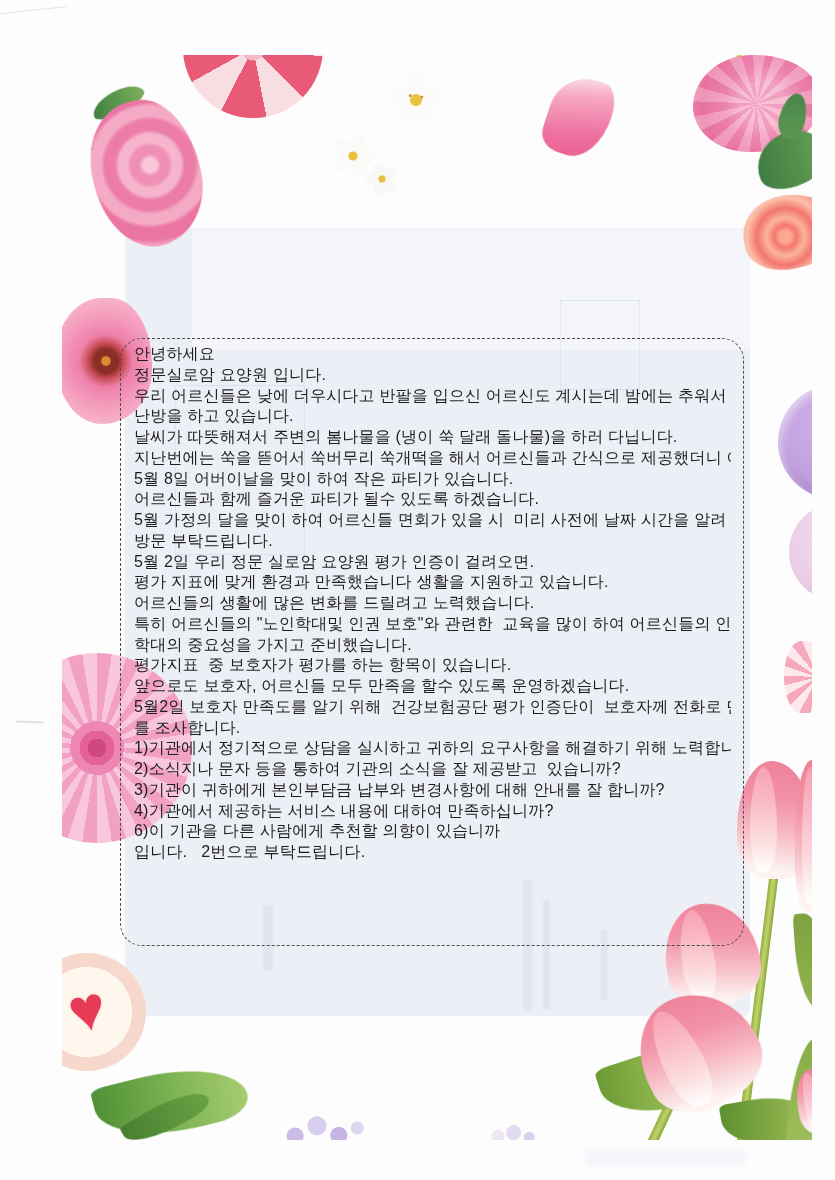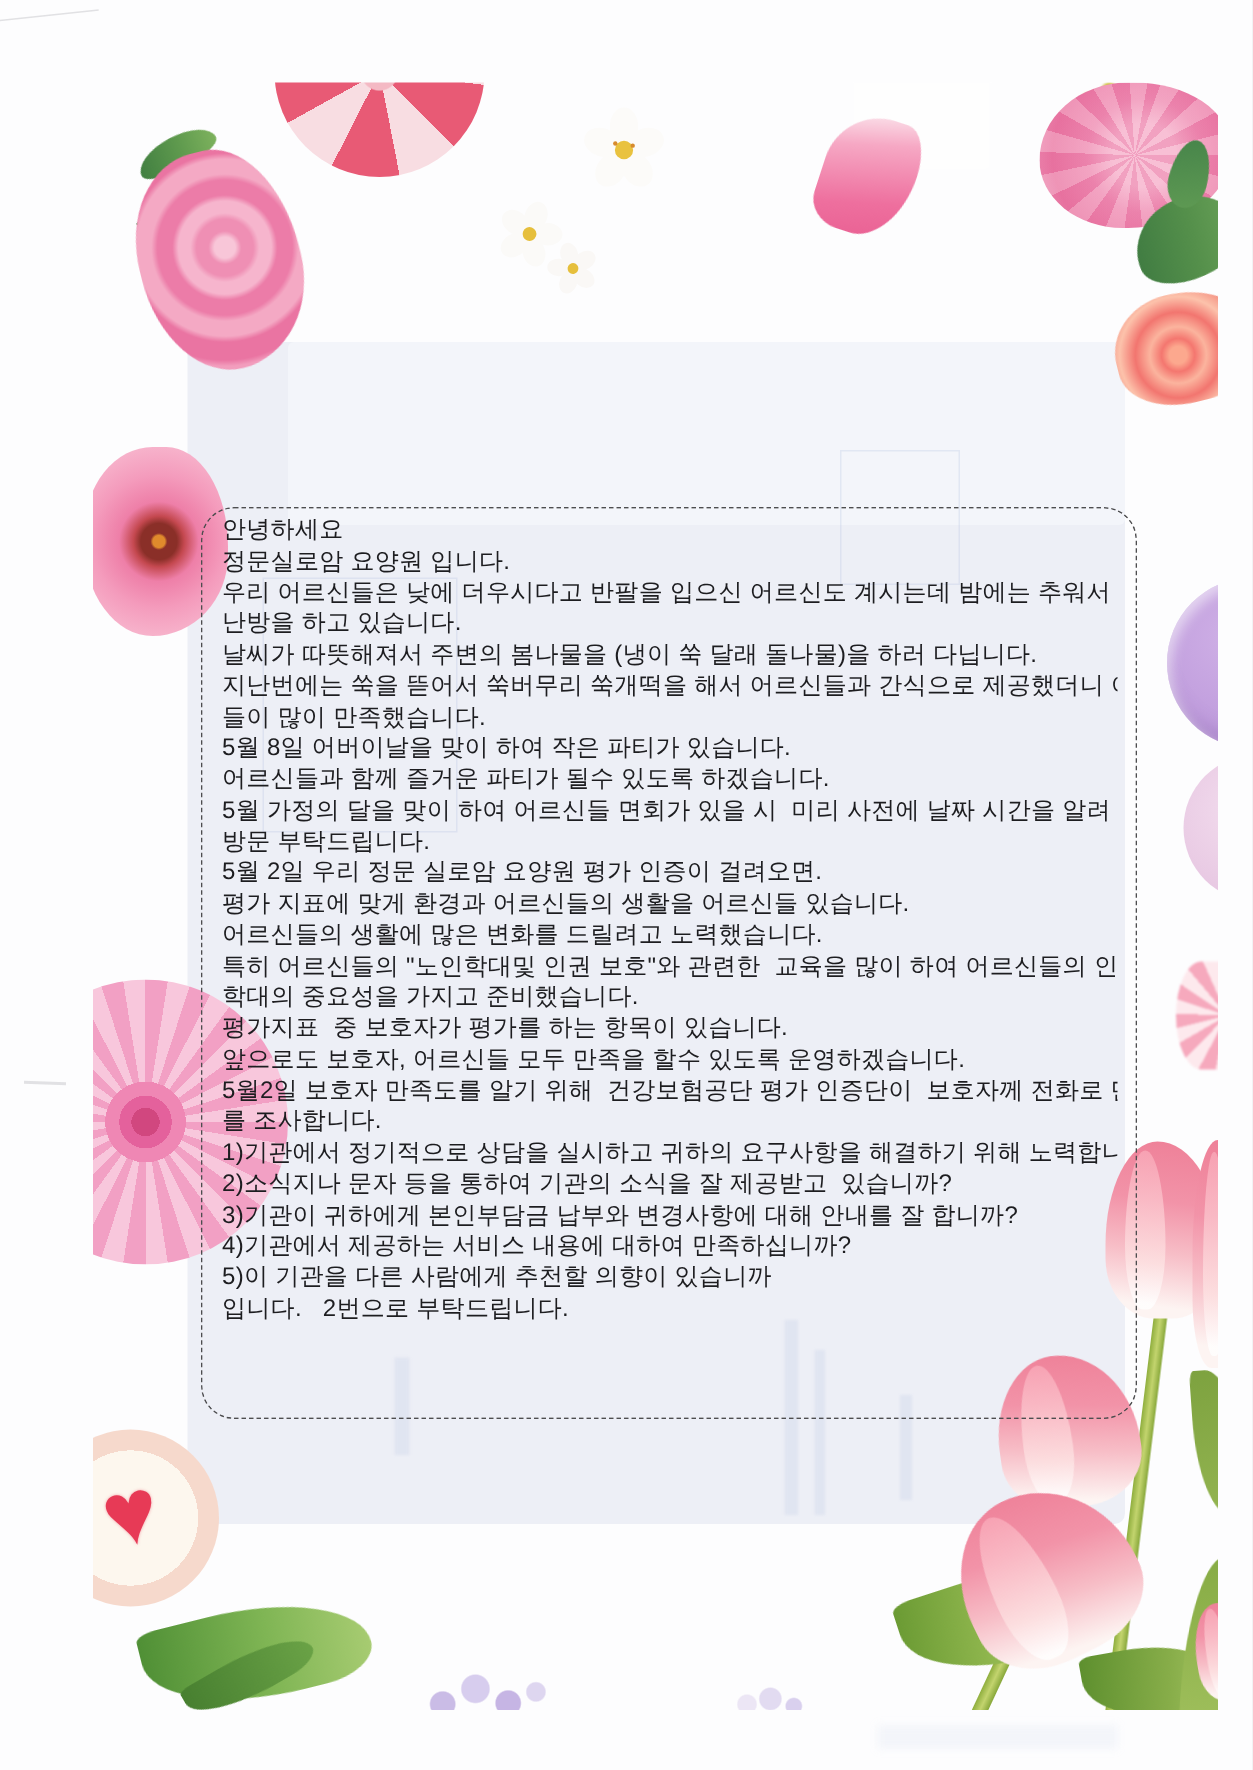--- a/index.html
+++ b/index.html
@@ -39,21 +39,21 @@
     border-radius:45% 55% 42% 42%/58% 62% 34% 34%;filter:blur(.3px);}
   .tulip::after{content:"";position:absolute;left:17%;top:5%;width:35%;height:90%;
     border-radius:50% 50% 45% 45%/60% 60% 40% 40%;
     background:linear-gradient(185deg,#f9a8b8 0%,#fde3e3 70%,#fff 95%);opacity:.8;}
   .blade{background:linear-gradient(100deg,#6a9a33,#9bbf56 55%,#c6d983);border-radius:12% 88% 30% 88%/12% 88% 42% 88%;filter:blur(.3px);}
   .macaron{border-radius:50%;filter:blur(.4px);}
 
   
   .title{left:125px;top:284px;width:625px;text-align:center;font-size:30px;font-weight:700;
     color:#141416;letter-spacing:1px;z-index:6;}
-  .dashed-box{left:134px;top:338px;width:624px;height:608px;border:1.6px dashed #4d4d4f;
+  .dashed-box{left:120px;top:338px;width:624px;height:608px;border:1.6px dashed #4d4d4f;
     border-radius:22px;padding:5px 12px 0 13px;overflow:hidden;z-index:5;}
   .line{height:20.75px;line-height:20.75px;font-size:16px;letter-spacing:.2px;color:#1d1d20;white-space:pre;overflow:hidden;}
 
   .heart{position:absolute;left:50%;top:50%;transform:translate(-50%,-54%) rotate(-12deg);
     font-size:62px;color:#e73a56;text-shadow:0 0 2px rgba(231,58,86,.5);}
   .scanline{background:#cfcfd2;opacity:.6;}
 </style>
 </head>
 <body>
 
@@ -174,39 +174,38 @@
   </div>
 
 
   <div class="abs dashed-box">
     <div class="line">안녕하세요</div>
     <div class="line">정문실로암 요양원 입니다.</div>
     <div class="line">우리 어르신들은 낮에 더우시다고 반팔을 입으신 어르신도 계시는데 밤에는 추워서 따뜻한</div>
     <div class="line">난방을 하고 있습니다.</div>
     <div class="line">날씨가 따뜻해져서 주변의 봄나물을 (냉이 쑥 달래 돌나물)을 하러 다닙니다.</div>
     <div class="line">지난번에는 쑥을 뜯어서 쑥버무리 쑥개떡을 해서 어르신들과 간식으로 제공했더니 어르신</div>
-    <div class="line">들이 많이 만족했습니다.</div>
     <div class="line">5월 8일 어버이날을 맞이 하여 작은 파티가 있습니다.</div>
     <div class="line">어르신들과 함께 즐거운 파티가 될수 있도록 하겠습니다.</div>
     <div class="line">5월 가정의 달을 맞이 하여 어르신들 면회가 있을 시  미리 사전에 날짜 시간을 알려 주시고</div>
     <div class="line">방문 부탁드립니다.</div>
     <div class="line">5월 2일 우리 정문 실로암 요양원 평가 인증이 걸려오면.</div>
-    <div class="line">평가 지표에 맞게 환경과 어르신들의 생활을 어르신들 있습니다.</div>
+    <div class="line">평가 지표에 맞게 환경과 만족했습니다 생활을 지원하고 있습니다.</div>
     <div class="line">어르신들의 생활에 많은 변화를 드릴려고 노력했습니다.</div>
     <div class="line">특히 어르신들의 "노인학대및 인권 보호"와 관련한  교육을 많이 하여 어르신들의 인권및</div>
     <div class="line">학대의 중요성을 가지고 준비했습니다.</div>
     <div class="line">평가지표  중 보호자가 평가를 하는 항목이 있습니다.</div>
     <div class="line">앞으로도 보호자, 어르신들 모두 만족을 할수 있도록 운영하겠습니다.</div>
     <div class="line">5월2일 보호자 만족도를 알기 위해  건강보험공단 평가 인증단이  보호자께 전화로 만족도</div>
     <div class="line">를 조사합니다.</div>
     <div class="line">1)기관에서 정기적으로 상담을 실시하고 귀하의 요구사항을 해결하기 위해 노력합니까?</div>
     <div class="line">2)소식지나 문자 등을 통하여 기관의 소식을 잘 제공받고  있습니까?</div>
     <div class="line">3)기관이 귀하에게 본인부담금 납부와 변경사항에 대해 안내를 잘 합니까?</div>
     <div class="line">4)기관에서 제공하는 서비스 내용에 대하여 만족하십니까?</div>
-    <div class="line">5)이 기관을 다른 사람에게 추천할 의향이 있습니까</div>
+    <div class="line">6)이 기관을 다른 사람에게 추천할 의향이 있습니까</div>
     <div class="line">입니다.   2번으로 부탁드립니다.</div>
   </div>
 
   <div class="abs scanline" style="left:-6px;top:10px;width:72px;height:1px;transform:rotate(-6deg);"></div>
   <div class="abs scanline" style="left:16px;top:721px;width:28px;height:2px;transform:rotate(2deg);"></div>
   <div class="abs ghost" style="left:585px;top:1150px;width:160px;height:16px;background:rgba(185,198,226,.14);filter:blur(3px);"></div>
 
 </div>
 
 </body></html>

